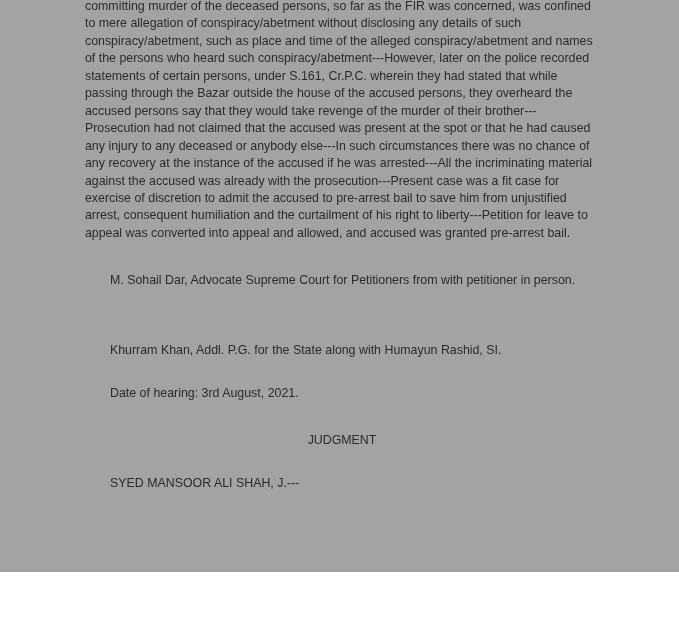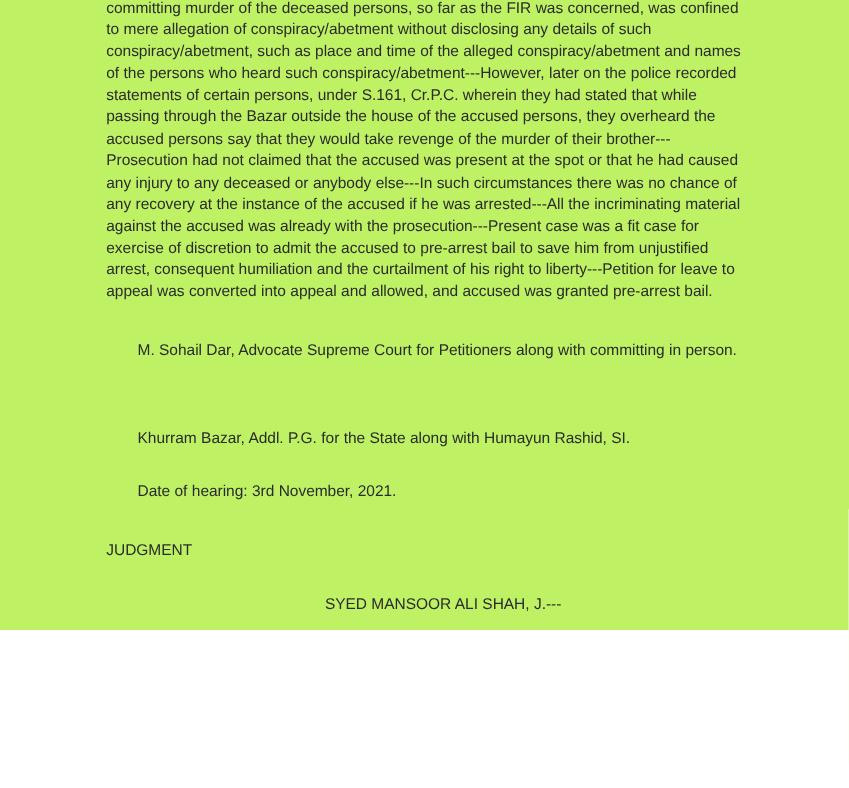--- a/index.html
+++ b/index.html
@@ -10,22 +10,22 @@
   body {
     width: 679px;
     height: 630px;
     overflow: hidden;
     font-family: "Liberation Sans", sans-serif;
     color: #2b2b2b;
   }
   #page {
     position: relative;
     width: 679px;
-    height: 504px;
-    background: #bef264;
+    height: 572px;
+    background: #a3a3a3;
     overflow: hidden;
   }
   
   #content {
     position: absolute;
     left: 85px;
     top: -2px;
     width: 514px;
   }
   p {
@@ -46,52 +46,52 @@
   .gap-md { height: 29px; }
   .gap-sm { height: 26px; }
 
   
   .indented {
     padding-left: 25px;
   }
   
   .judge {
     padding-left: 25px;
-    text-align: center;
   }
   
   .first-indent {
     text-indent: 22px;
   }
   .heading {
     padding-left: 0;
+    text-align: center;
   }
 </style>
 </head>
 <body>
 
 <div id="page">
   <div id="content">
 
     <p class="headnote">committing murder of the deceased persons, so far as the FIR was concerned, was confined to mere allegation of conspiracy/abetment without disclosing any details of such conspiracy/abetment, such as place and time of the alleged conspiracy/abetment and names of the persons who heard such conspiracy/abetment---However, later on the police recorded statements of certain persons, under S.161, Cr.P.C. wherein they had stated that while passing through the Bazar outside the house of the accused persons, they overheard the accused persons say that they would take revenge of the murder of their brother---Prosecution had not claimed that the accused was present at the spot or that he had caused any injury to any deceased or anybody else---In such circumstances there was no chance of any recovery at the instance of the accused if he was arrested---All the incriminating material against the accused was already with the prosecution---Present case was a fit case for exercise of discretion to admit the accused to pre-arrest bail to save him from unjustified arrest, consequent humiliation and the curtailment of his right to liberty---Petition for leave to appeal was converted into appeal and allowed, and accused was granted pre-arrest bail.</p>
 
     <div class="gap-lg"></div>
 
-    <p class="indented">M. Sohail Dar, Advocate Supreme Court for Petitioners along with committing in person.</p>
+    <p class="indented">M. Sohail Dar, Advocate Supreme Court for Petitioners from with petitioner in person.</p>
 
     <div class="gap-sm"></div>
 
 
     <div class="gap-sm"></div>
 
-    <p class="indented">Khurram Bazar, Addl. P.G. for the State along with Humayun Rashid, SI.</p>
+    <p class="indented">Khurram Khan, Addl. P.G. for the State along with Humayun Rashid, SI.</p>
 
     <div class="gap-sm"></div>
 
-    <p class="indented">Date of hearing: 3rd November, 2021.</p>
+    <p class="indented">Date of hearing: 3rd August, 2021.</p>
 
     <div class="gap-md"></div>
 
     <p class="heading">JUDGMENT</p>
 
     <div class="gap-sm"></div>
 
     <p class="judge">SYED MANSOOR ALI SHAH, J.---</p>
 
     <div class="gap-sm"></div>

